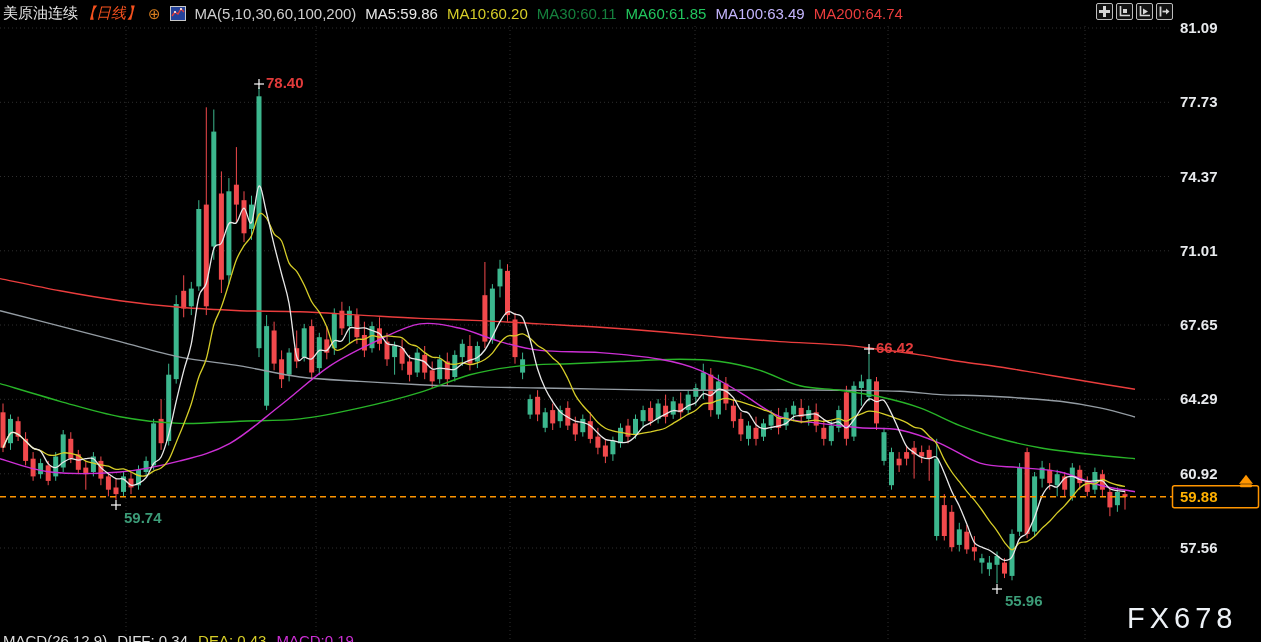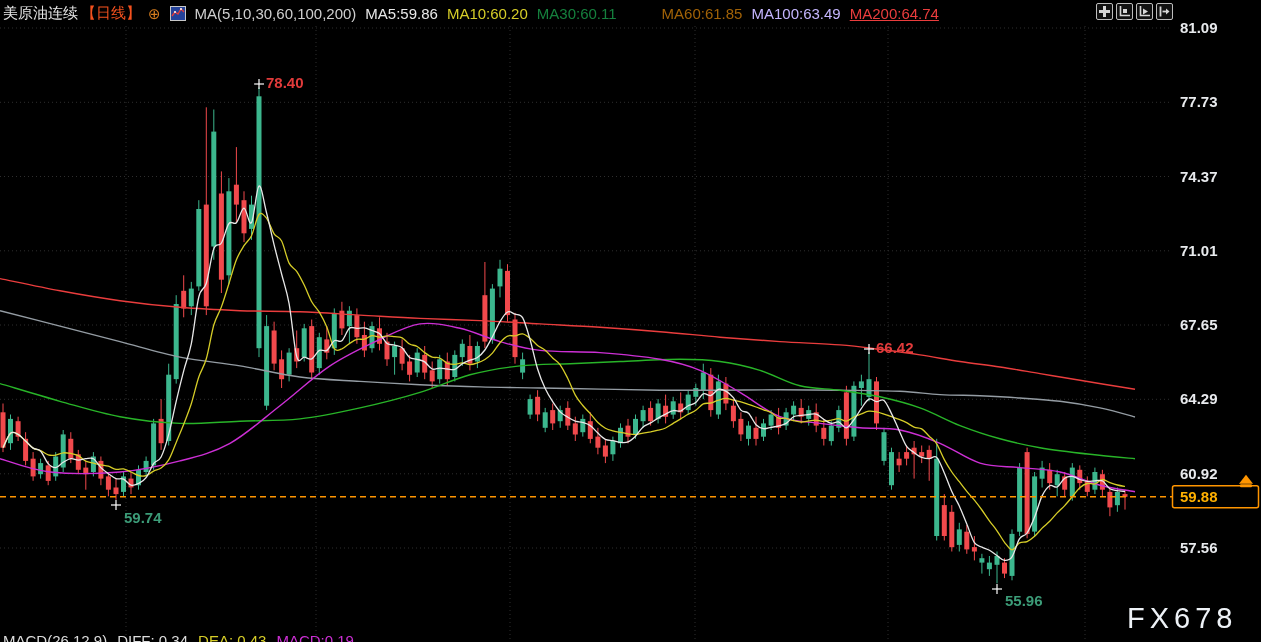--- a/index.html
+++ b/index.html
@@ -2,21 +2,21 @@
 <html><head>
 <meta charset="utf-8">
 <style>
   html,body{margin:0;padding:0;background:#000;}
   #app{position:relative;width:1261px;height:642px;background:#000;overflow:hidden;
        font-family:"Liberation Sans","DejaVu Sans",sans-serif;}
   #chart-svg{position:absolute;left:0;top:0;}
   .header{position:absolute;left:0;top:0;width:1261px;height:26px;display:flex;
           align-items:center;gap:9px;padding-left:3px;font-size:15px;white-space:nowrap;z-index:5;}
   .header .sym{color:#e6e6e6;font-family:Liberation Serif, serif;}
-  .header .period{color:#f4511e;margin-left:-6px;}
+  .header .period{color:#f4511e;margin-left:-6px;font-style:italic;}
   .gear{color:#d47c1e;font-size:15px;line-height:1;margin-left:-2px;}
   .kicon{width:16px;height:15px;display:inline-block;}
   .ma-param{color:#cfcfcf;}
   .ma-val{font-weight:400;}
   .toolbar{position:absolute;left:1096px;top:3px;display:flex;gap:3px;z-index:6;}
   .tbtn{width:17px;height:17px;border:1px solid #bdbdbd;border-radius:2px;background:#111;
         display:flex;align-items:center;justify-content:center;box-sizing:border-box;}
   .watermark{position:absolute;left:1127px;top:602px;font-size:29px;color:#eef2f7;
              letter-spacing:5px;font-weight:500;z-index:4;}
   .macd-row{position:absolute;left:3px;top:632px;font-size:15px;white-space:nowrap;z-index:5;}
@@ -383,23 +383,23 @@
         <rect x="0.5" y="0.5" width="15" height="14" fill="#24429a" stroke="#c8c8c8" stroke-width="1"></rect>
         <polyline points="2,10 5,6 8,8 11,3 14,6" fill="none" stroke="#e23b3b" stroke-width="1.4"></polyline>
         <circle cx="5" cy="6" r="1" fill="#ffffff"></circle>
           <circle cx="11" cy="3" r="1" fill="#ffffff"></circle>
       </svg>
     </span>
     <span class="ma-param">MA(5,10,30,60,100,200)</span>
     <span class="ma-val" style="color: rgb(232, 232, 232);">MA5:59.86</span>
     <span class="ma-val" style="color: rgb(214, 205, 40);">MA10:60.20</span>
     <span class="ma-val" style="color: #15803d;">MA30:60.11</span>
-    <span class="ma-val" style="color: #a16207; margin-left: 36px;">MA60:61.85</span>
+    <span class="ma-val" style="color: #22c55e;">MA60:61.85</span>
     <span class="ma-val" style="color: #c4b5fd;">MA100:63.49</span>
-    <span class="ma-val" style="color: rgb(234, 61, 61); text-decoration: underline;">MA200:64.74</span>
+    <span class="ma-val" style="color: rgb(234, 61, 61);">MA200:64.74</span>
   </div>
 
   <div class="toolbar">
     <span class="tbtn">
       <svg width="13" height="13" viewBox="0 0 13 13">
           <path d="M5 1h3v4h4v3H8v4H5V8H1V5h4z" fill="#d6d6d6"></path>
         </svg>
     </span>
     <span class="tbtn">
       <svg width="13" height="13" viewBox="0 0 13 13">

